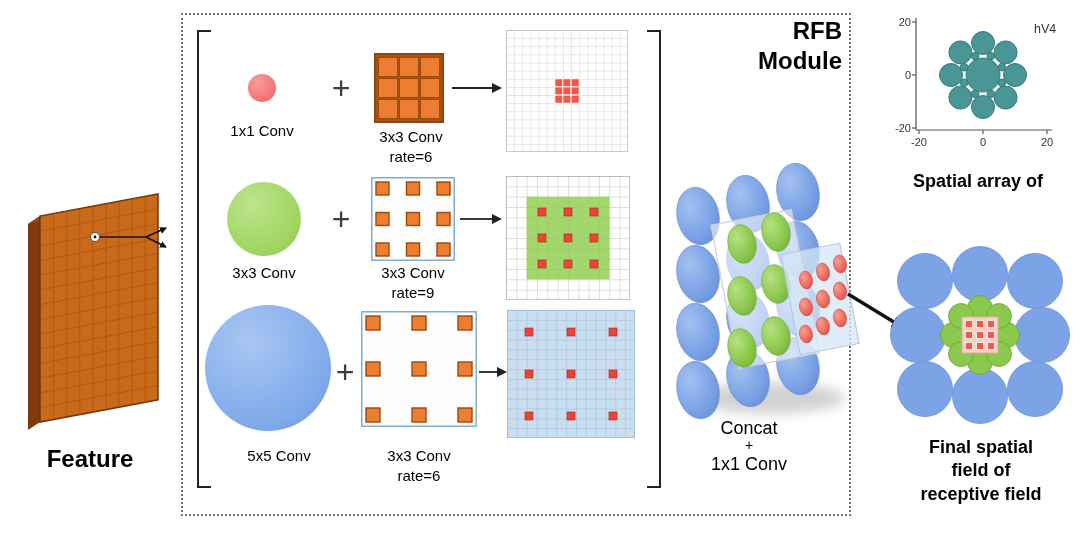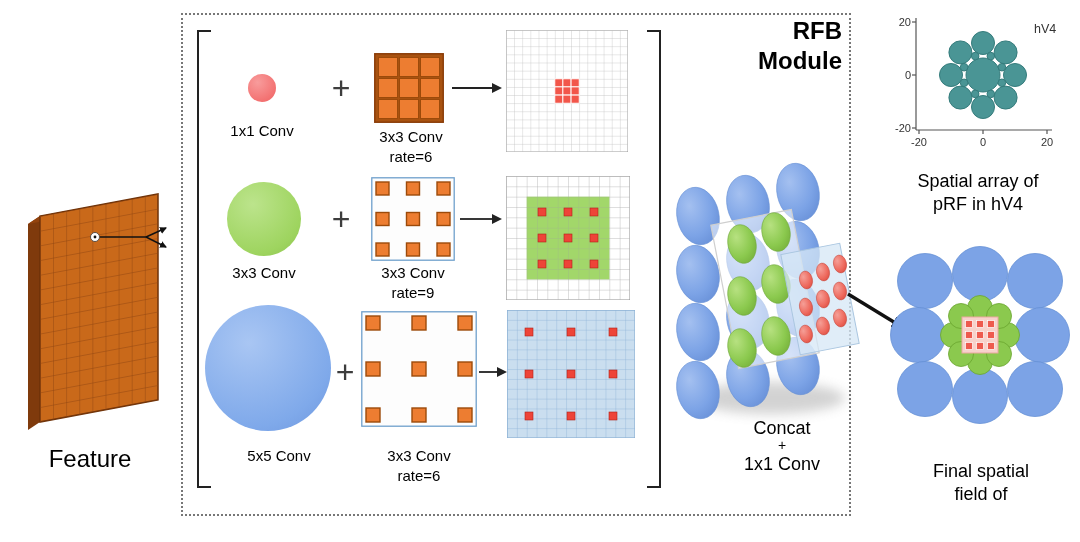--- a/index.html
+++ b/index.html
@@ -1,20 +1,20 @@
 <!DOCTYPE html>
 <html><head>
 <meta charset="utf-8">
 <style>
   html,body{margin:0;padding:0;background:#fff;}
   .canvas{position:relative;width:1080px;height:542px;background:#ffffff;
           font-family:"Liberation Sans",sans-serif;overflow:hidden;color:#000;}
   .abs{position:absolute;}
   .label{text-align:center;line-height:1.32;font-size:15px;}
-  .caption{text-align:center;line-height:1.3;font-size:18px;}
+  .caption{text-align:center;line-height:1.3;font-size:18px;font-weight:bold;}
   .plus{font-size:32px;font-weight:500;color:#3d3d3d;line-height:1;width:32px;text-align:center;}
   .dashedbox{border:2px dotted #777;}
   .bracket-l{width:12px;border-left:2.5px solid #222;border-top:2.5px solid #222;border-bottom:2.5px solid #222;}
   .bracket-r{width:12px;border-right:2.5px solid #222;border-top:2.5px solid #222;border-bottom:2.5px solid #222;}
   .circle{border-radius:50%;}
   .c-red{background:radial-gradient(circle at 35% 30%, #f89c9c, #f37272 70%, #ec5f5f);}
   .c-green{background:radial-gradient(circle at 35% 30%, #bce48c, #9ed45f 70%, #8cc24e);}
   .c-blue{background:radial-gradient(circle at 35% 30%, #a9c6f3, #7fa9ea 70%, #6c95dd);}
   .rfb-title{font-size:24px;font-weight:700;text-align:right;line-height:1.25;}
   .concat{font-size:18px;text-align:center;line-height:1.12;}
@@ -266,21 +266,21 @@
       <ellipse cx="146" cy="188" rx="6.5" ry="9" transform="rotate(-12 146 188)"></ellipse>
       <ellipse cx="163" cy="126" rx="6.5" ry="9" transform="rotate(-12 163 126)"></ellipse>
       <ellipse cx="163" cy="153" rx="6.5" ry="9" transform="rotate(-12 163 153)"></ellipse>
       <ellipse cx="163" cy="180" rx="6.5" ry="9" transform="rotate(-12 163 180)"></ellipse>
       <ellipse cx="180" cy="118" rx="6.5" ry="9" transform="rotate(-12 180 118)"></ellipse>
       <ellipse cx="180" cy="145" rx="6.5" ry="9" transform="rotate(-12 180 145)"></ellipse>
       <ellipse cx="180" cy="172" rx="6.5" ry="9" transform="rotate(-12 180 172)"></ellipse>
     </g>
   </svg>
 
-  <div class="abs concat" style="left:712px;top:418px;width:140px;">
+  <div class="abs concat" style="left:679px;top:418px;width:140px;">
     <div>Concat</div>
     <div class="small">+</div>
     <div>1x1 Conv</div>
   </div>
 
   <svg class="abs" style="left:842px;top:284px;" width="80" height="62" viewBox="0 0 80 62">
     <defs>
       <marker id="bigah" markerUnits="userSpaceOnUse" markerWidth="18" markerHeight="18" refX="10" refY="6" orient="auto">
         <path d="M0,0 L12,6 L0,12 Z" fill="#111"></path>
       </marker>
@@ -324,21 +324,20 @@
       <circle cx="78.1" cy="70.8" r="3.8"></circle>
         <circle cx="89.2" cy="81.9" r="3.8"></circle>
         <circle cx="104.8" cy="81.9" r="3.8"></circle>
         <circle cx="115.9" cy="70.8" r="3.8"></circle>
     </g>
     <text x="148" y="21" font-size="12.5" fill="#333" font-family="Liberation Sans, sans-serif">hV4</text>
   </svg>
 
   <div class="abs caption" style="left:888px;top:170px;width:180px;">
     <div>Spatial array of</div>
-    <div>pRF in hV4</div>
   </div>
 
   <svg class="abs" style="left:890px;top:238px;" width="180" height="192" viewBox="0 0 180 192">
     <g fill="#7ca3e6" stroke="#6690d6" stroke-width="0.8">
       <circle cx="35" cy="43" r="27.5"></circle>
         <circle cx="90" cy="36" r="27.5"></circle>
         <circle cx="145" cy="43" r="27.5"></circle>
       <circle cx="28" cy="97" r="27.5"></circle>
         <circle cx="152" cy="97" r="27.5"></circle>
       <circle cx="35" cy="151" r="27.5"></circle>
@@ -362,18 +361,19 @@
         <rect x="97.5" y="82.5" width="7" height="7"></rect>
       <rect x="75.5" y="93.5" width="7" height="7"></rect>
         <rect x="86.5" y="93.5" width="7" height="7"></rect>
         <rect x="97.5" y="93.5" width="7" height="7"></rect>
       <rect x="75.5" y="104.5" width="7" height="7"></rect>
         <rect x="86.5" y="104.5" width="7" height="7"></rect>
         <rect x="97.5" y="104.5" width="7" height="7"></rect>
     </g>
   </svg>
 
-  <div class="abs caption" style="left:892px;top:460px;width:178px;">
+  <div class="abs caption" style="left:892px;top:436px;width:178px;">
     <div>Final spatial</div>
     <div>field of</div>
+    <div>receptive field</div>
   </div>
 
 </div>
 
 </body></html>

